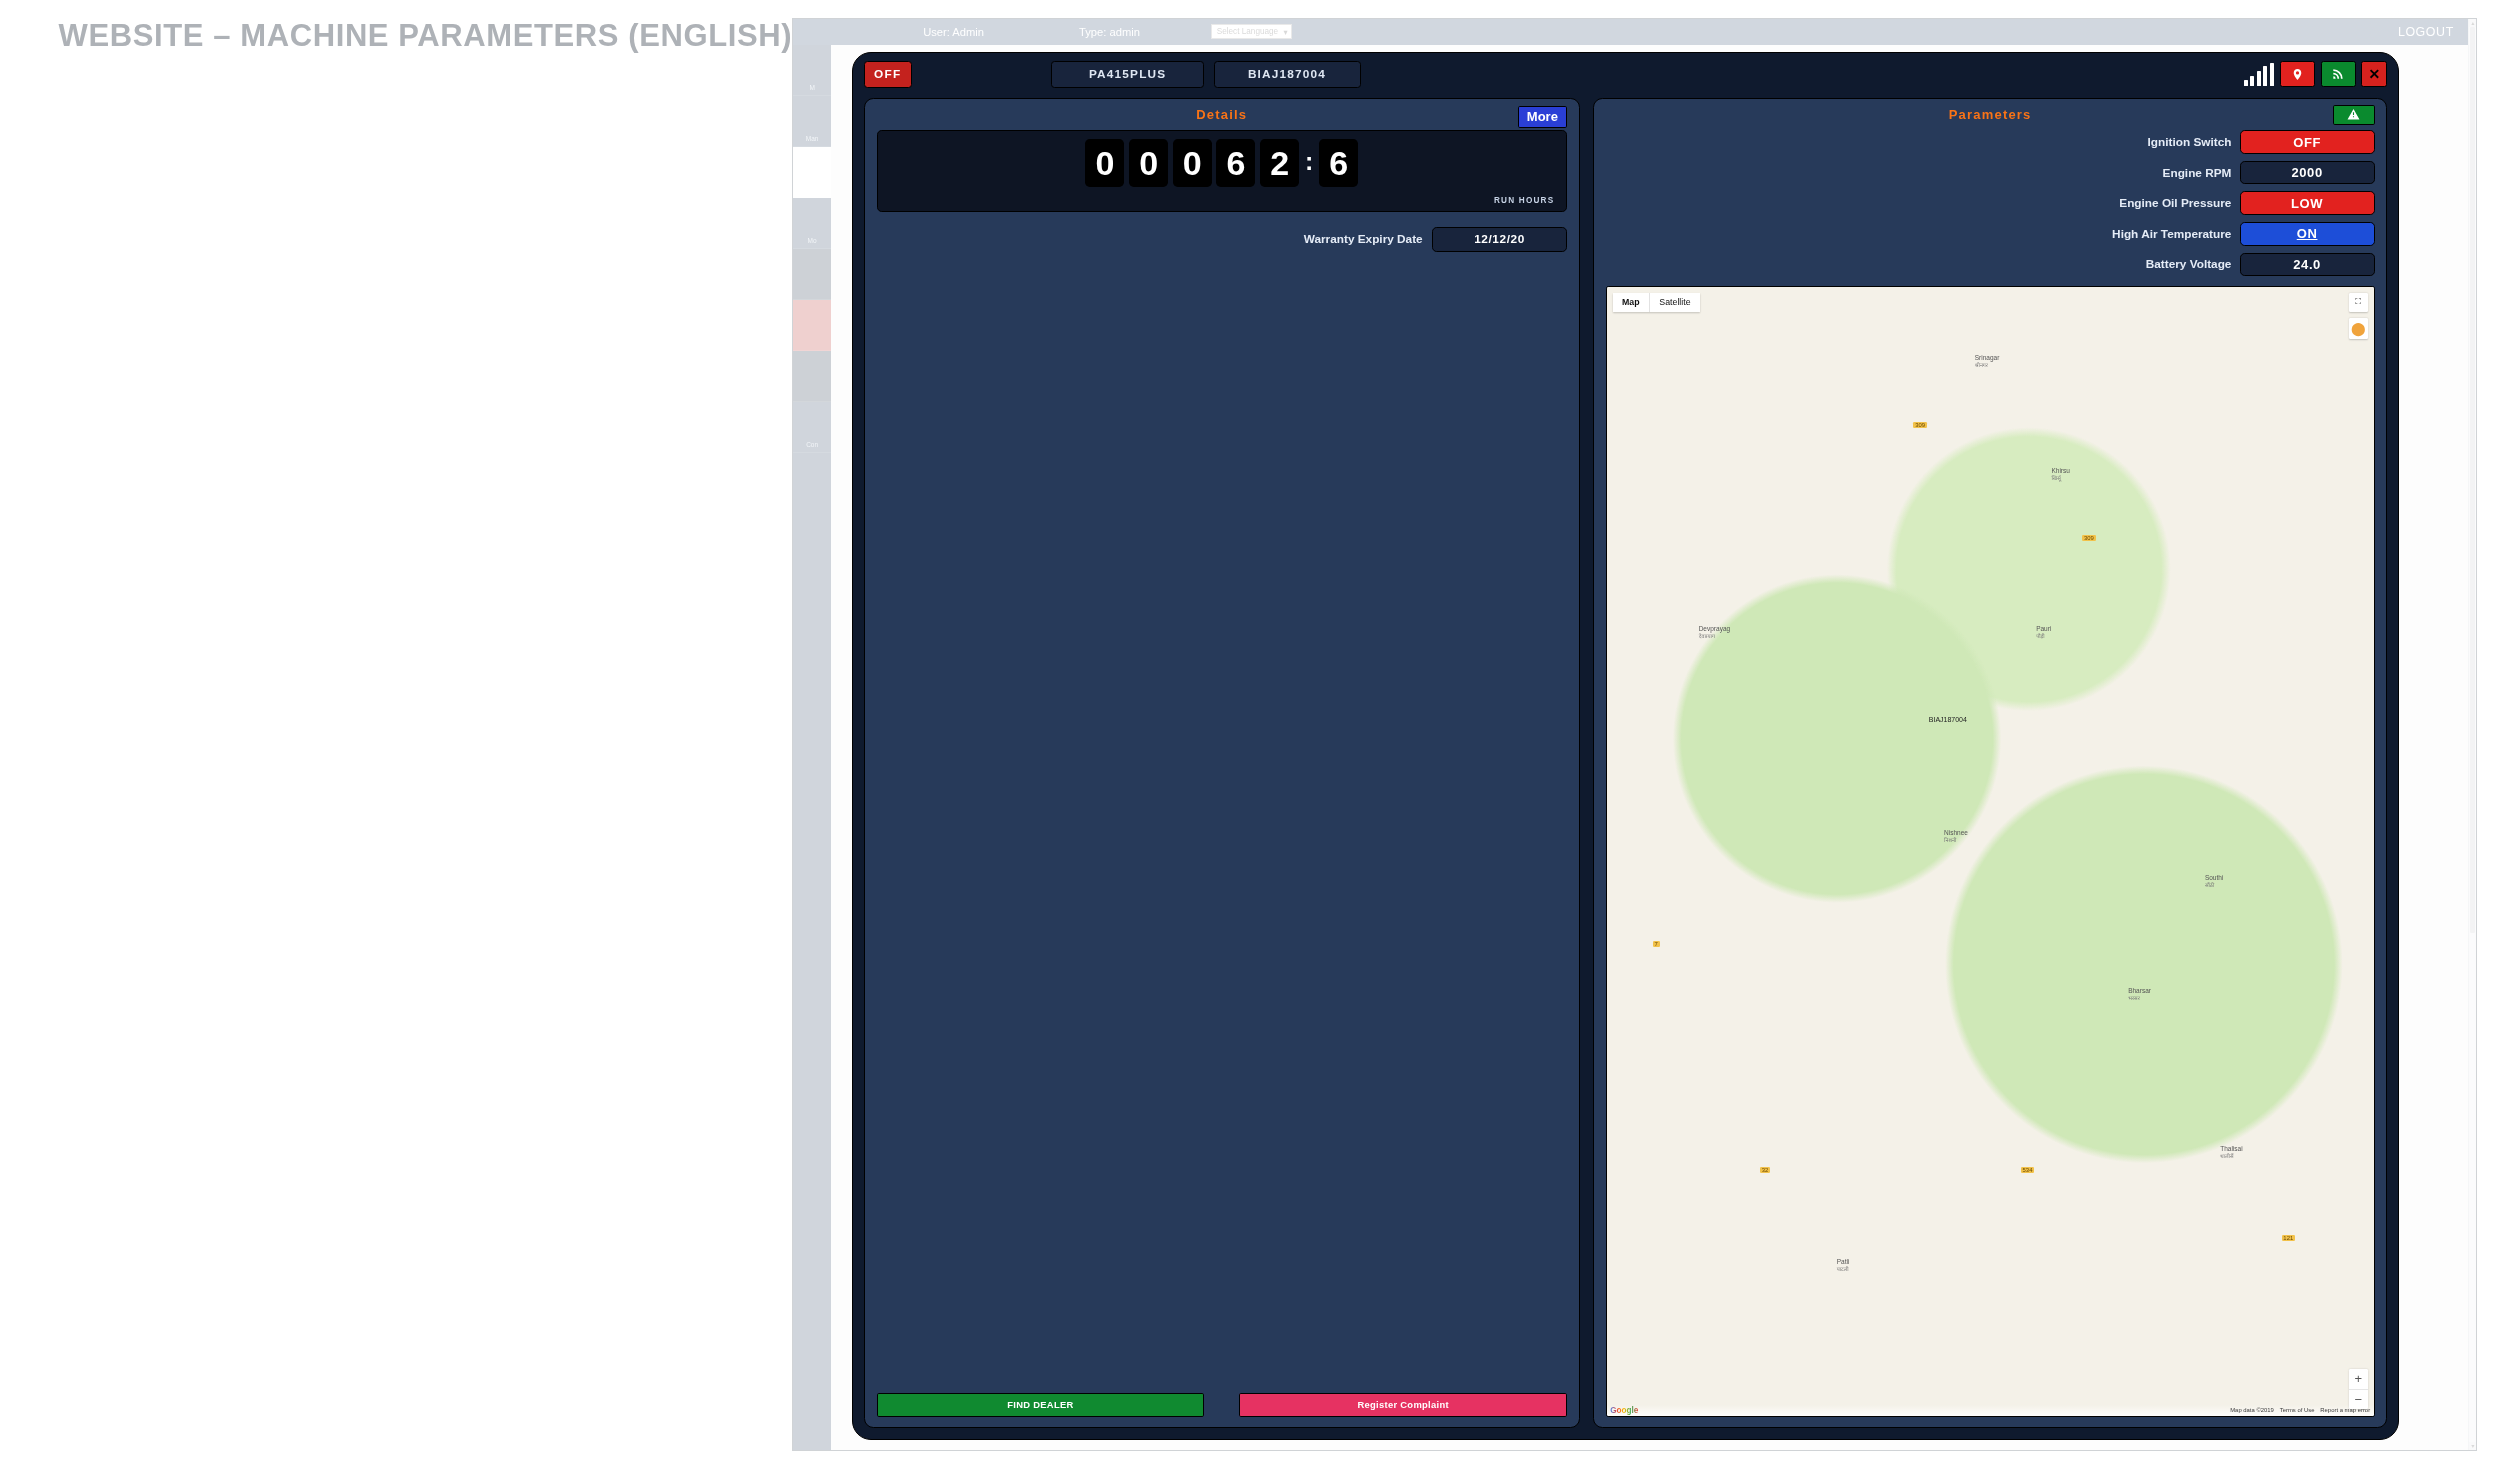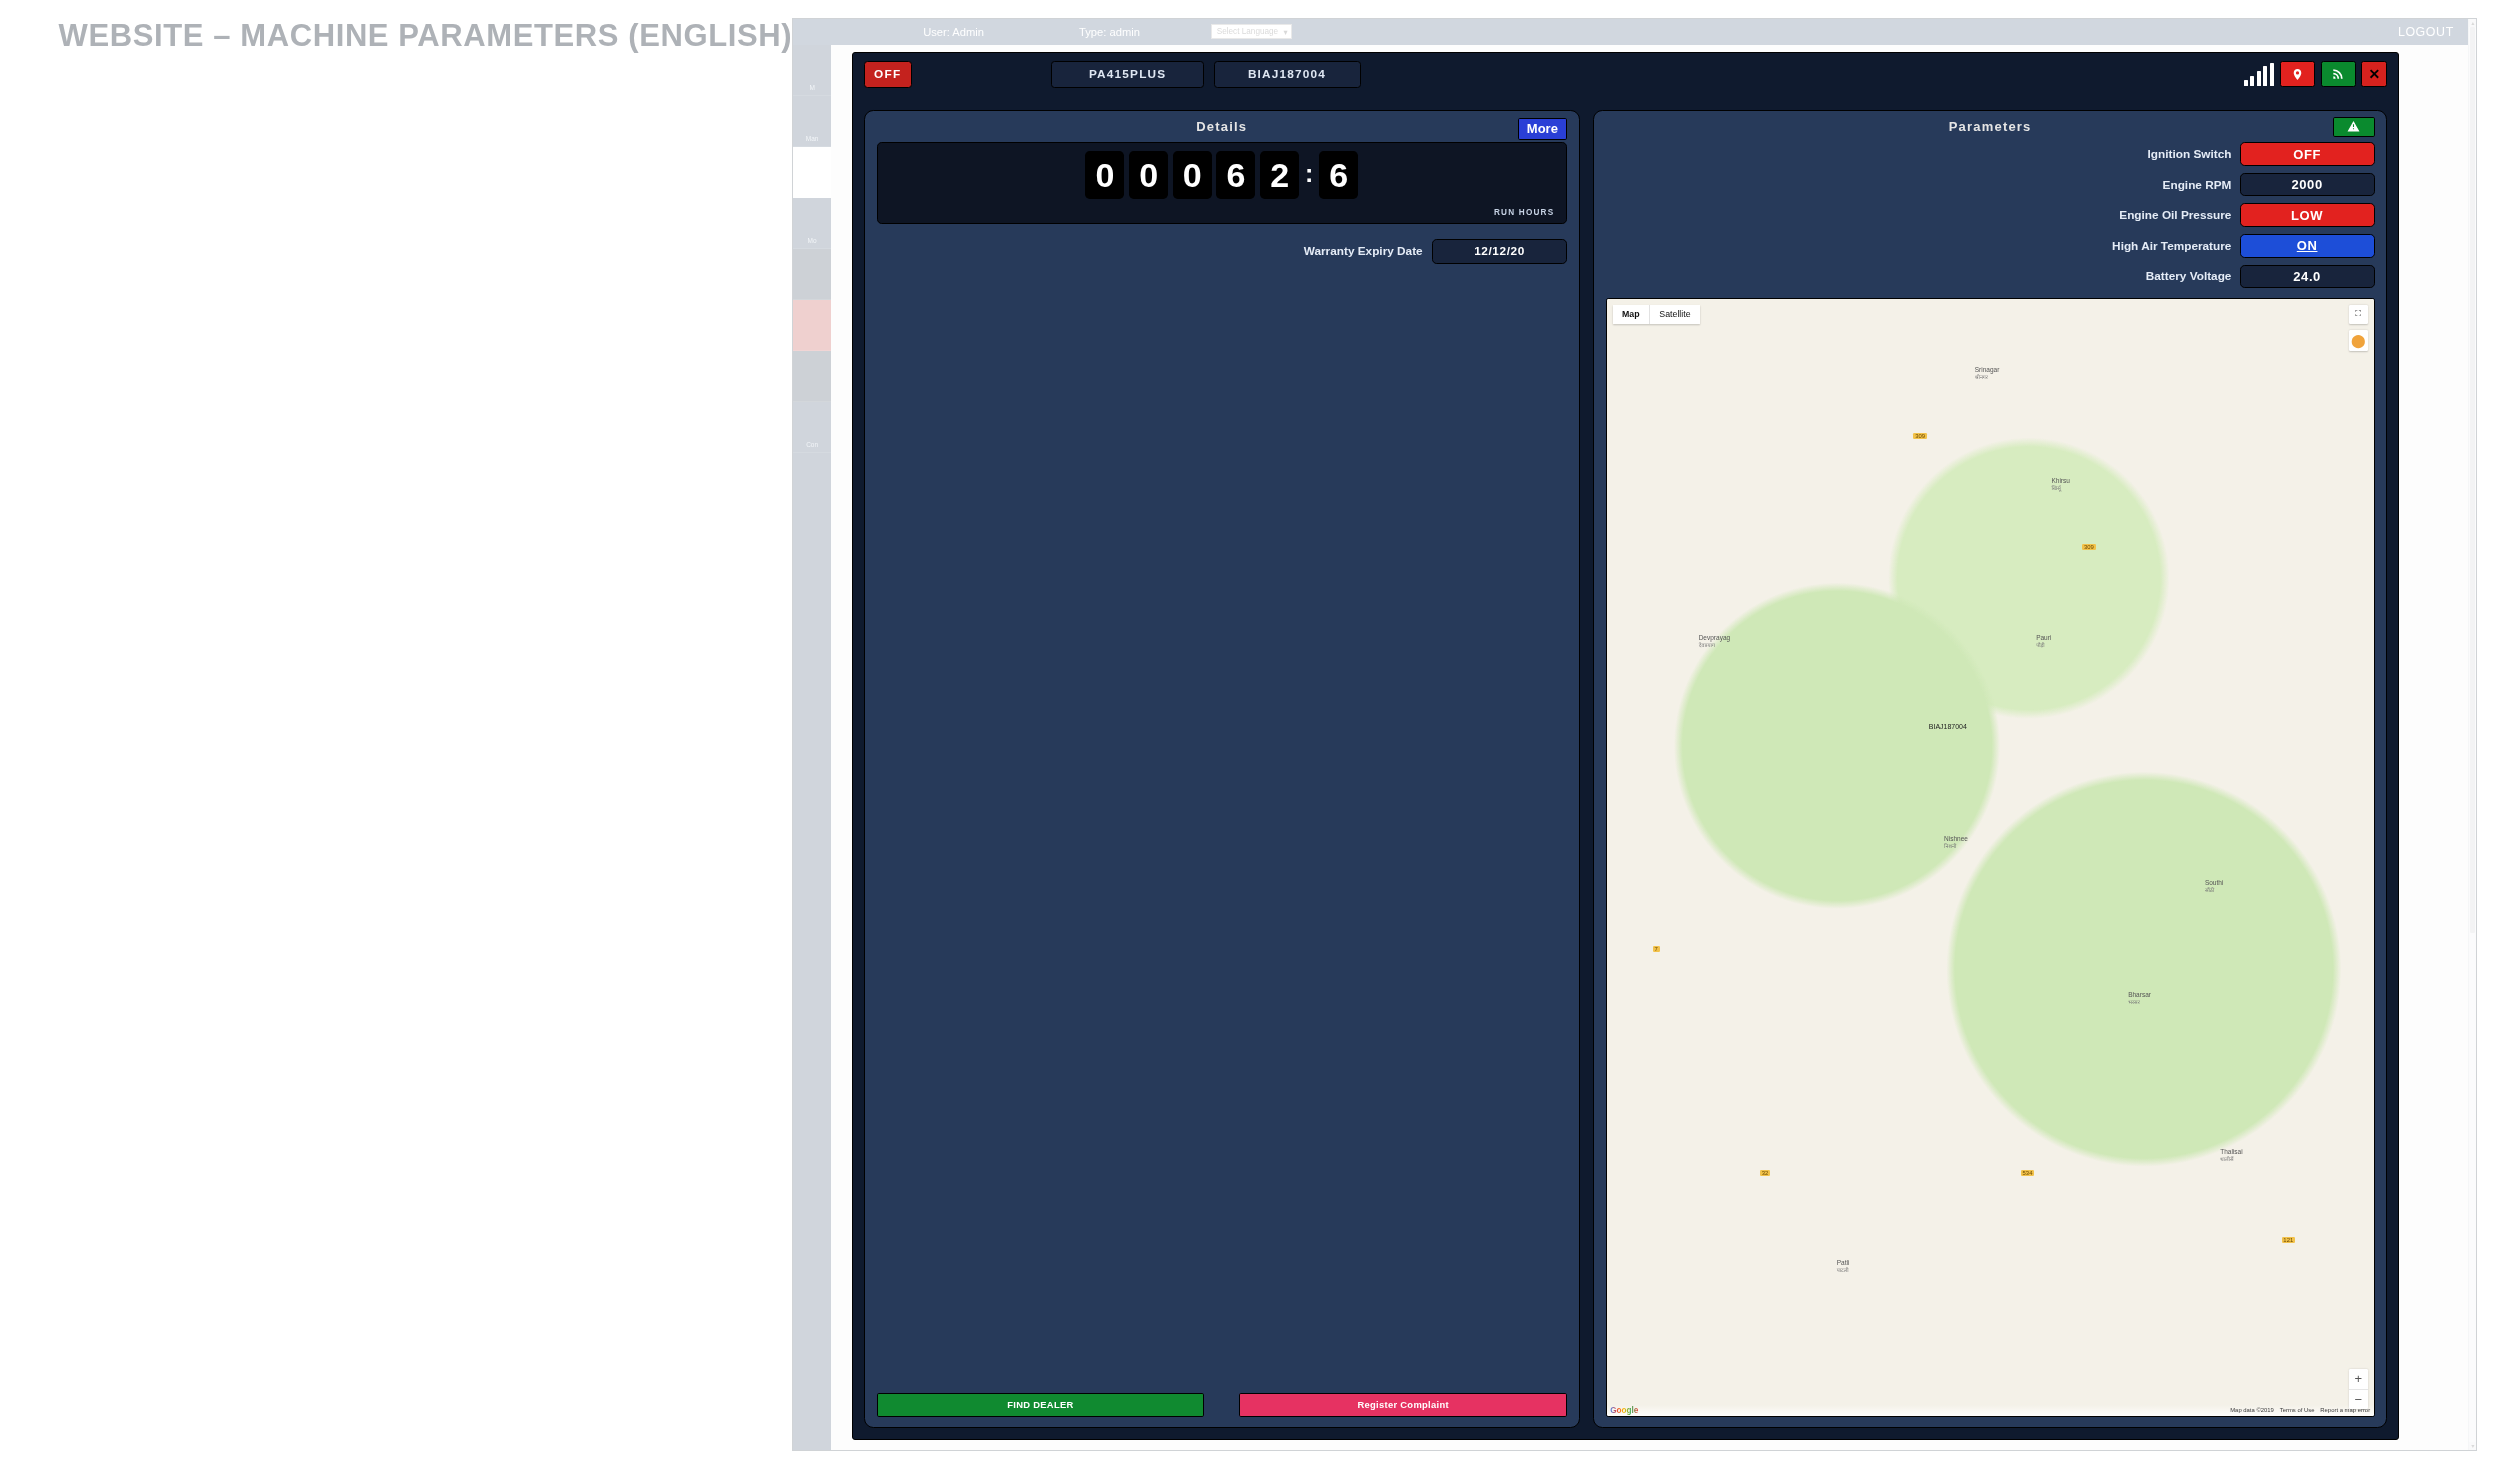--- a/index.html
+++ b/index.html
@@ -109,26 +109,26 @@
   }
 
   
   .dashboard {
     position: absolute;
     left: 59px;
     top: 33px;
     right: 77px;
     bottom: 10.6px;
     background: #0f1a2e;
-    border-radius: 3px;
+    border-radius: 19px;
     border: 1.2px solid #000;
     padding: 8.2px 10.6px 10.6px 10.6px;
     display: flex;
     flex-direction: column;
-    gap: 22px;
+    gap: 10px;
     z-index: 5;
     color: #d6e0ef;
   }
   .dash-top {
     display: flex;
     align-items: center;
     gap: 9.4px;
   }
   .chip {
     background: #18243c;
@@ -208,21 +208,21 @@
   }
   .panel-left { flex:0 0 47%; }
   .panel-right{ flex:1; }
 
   .panel-title-row {
     display:flex; align-items:center; justify-content:center;
     position:relative;
     margin-bottom:8.2px;
   }
   .panel-title {
-    color:#e5e5e5; font-size:13px; letter-spacing:1.2px; font-weight:600;
+    color:#f97316; font-size:13px; letter-spacing:1.2px; font-weight:600;
   }
   .more-btn {
     position:absolute; right:0; top:-1.2px;
     background:#2a3fd6;
     border:1.2px solid #000;
     color:#fff;
     font-size:13px; font-weight:700;
     padding:2.4px 8.2px;
     border-radius:1.8px;
   }

